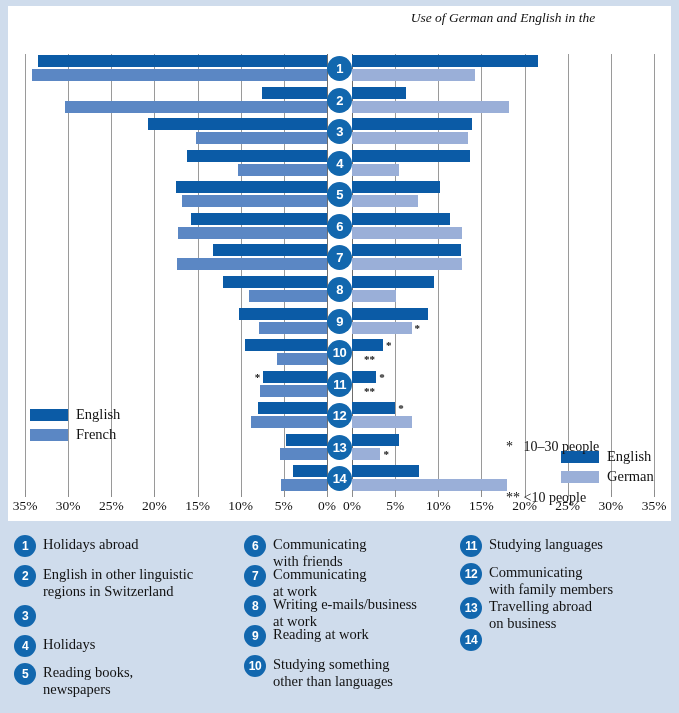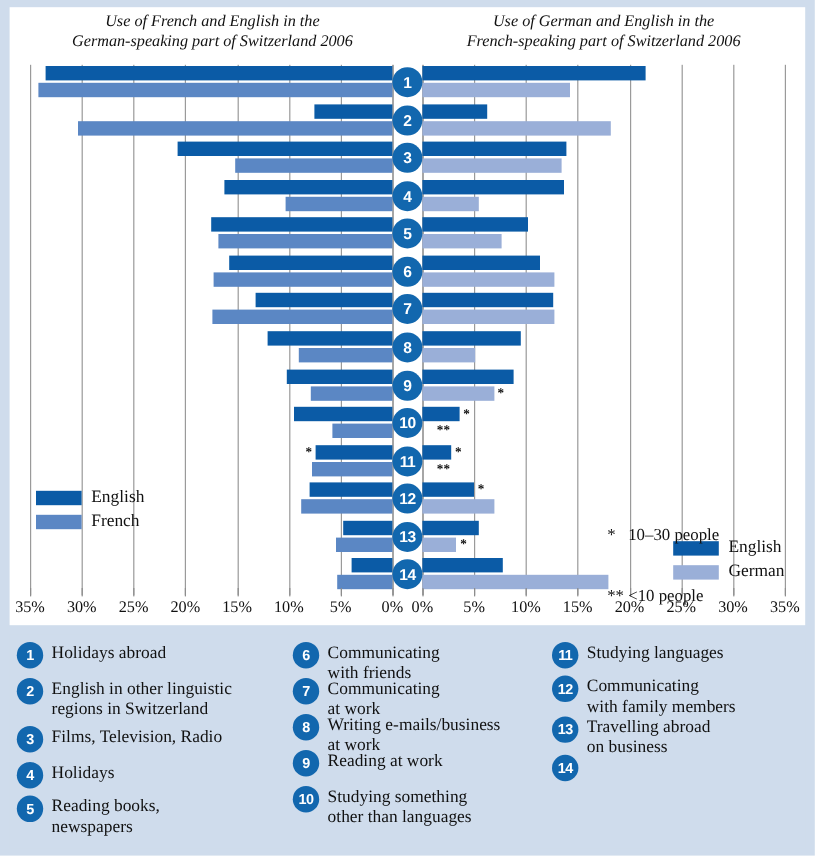--- a/index.html
+++ b/index.html
@@ -100,27 +100,22 @@
   }
 </style>
 </head>
 <body>
 
 <div class="page">
 
   <div class="chart-panel">
 
     <div class="titles">
-      <div class="chart-title left">
-        <span>Use of French and English in the</span><br>
-        <span>German-speaking part of Switzerland 2006</span>
-      </div>
       <div class="chart-title right">
         <span>Use of German and English in the</span><br>
-        <span>French-speaking part of Switzerland 2006</span>
       </div>
     </div>
 
     <div class="plot left" id="plot-left">
         <div class="gridline" style="left: 0px;"></div>
         <div class="gridline" style="left: 43.1429px;"></div>
         <div class="gridline" style="left: 86.2857px;"></div>
         <div class="gridline" style="left: 129.429px;"></div>
         <div class="gridline" style="left: 172.571px;"></div>
         <div class="gridline" style="left: 215.714px;"></div>
@@ -343,21 +338,20 @@
           <div class="key-badge">1</div>
           <div class="key-label">Holidays abroad</div>
         </div>
         <div class="key-item" style="top: 30px; left: 0px;">
           <div class="key-badge">2</div>
           <div class="key-label">English in other linguistic
 regions in Switzerland</div>
         </div>
         <div class="key-item" style="top: 70px; left: 0px;">
           <div class="key-badge">3</div>
-          <div class="key-label">Films, Television, Radio</div>
         </div>
         <div class="key-item" style="top: 100px; left: 0px;">
           <div class="key-badge">4</div>
           <div class="key-label">Holidays</div>
         </div>
         <div class="key-item" style="top: 128px; left: 0px;">
           <div class="key-badge">5</div>
           <div class="key-label">Reading books,
 newspapers</div>
         </div>

